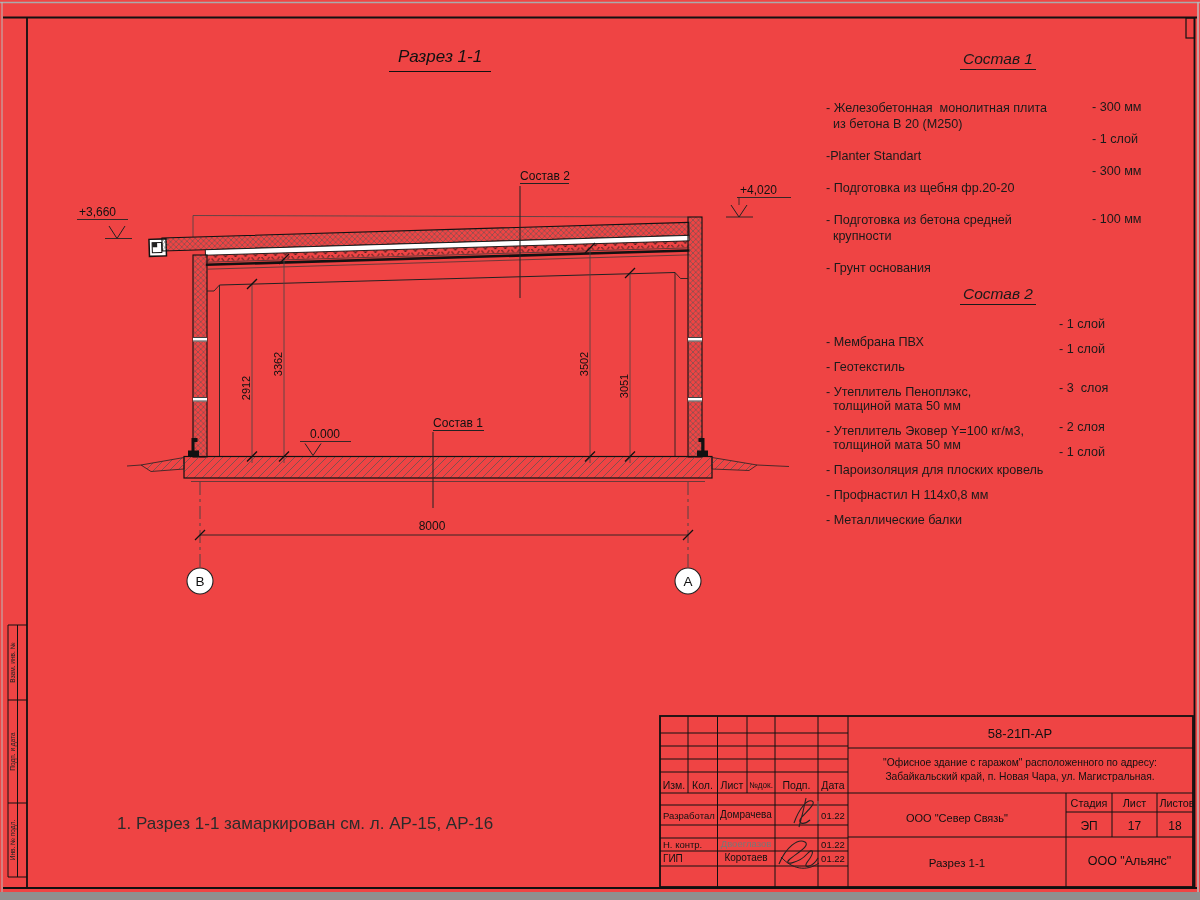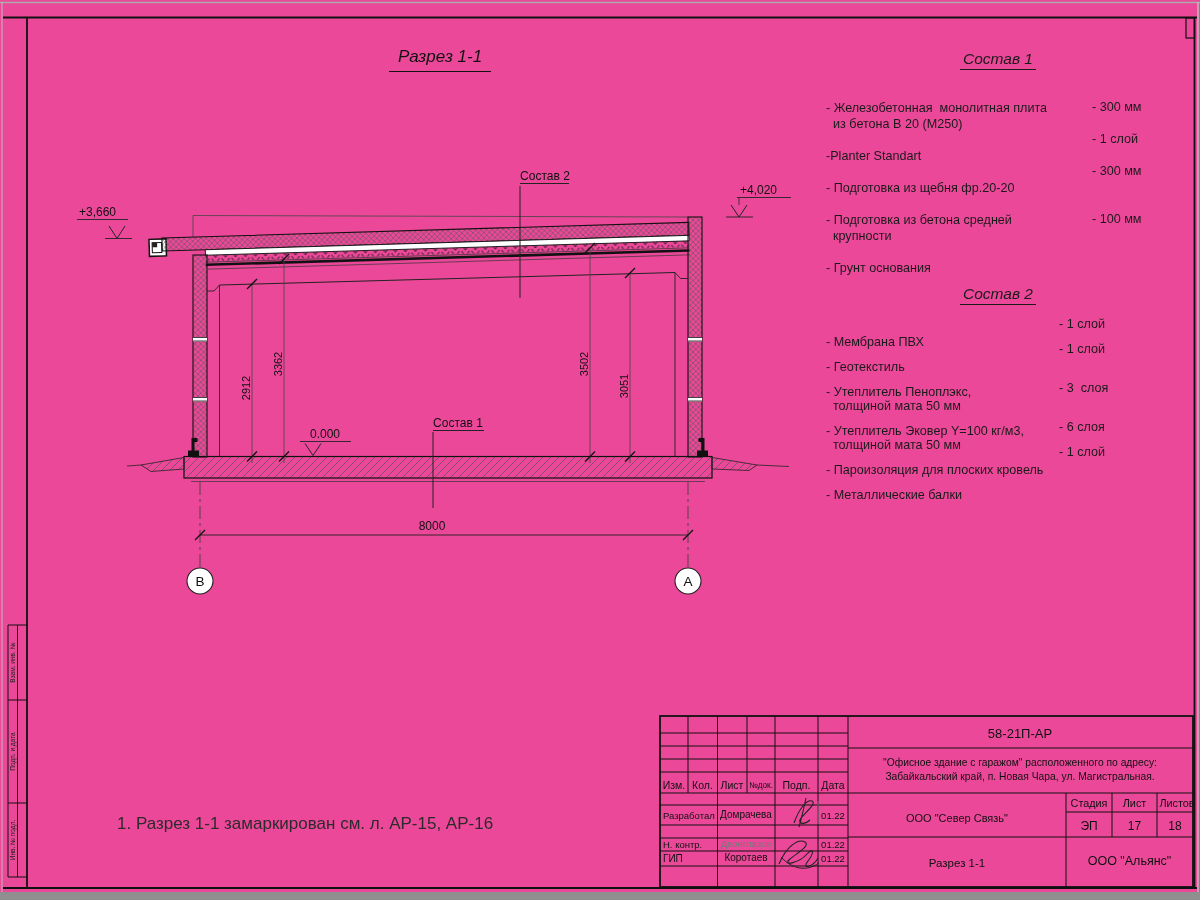--- a/index.html
+++ b/index.html
@@ -1,16 +1,16 @@
 <!DOCTYPE html>
 <html><head>
 <meta charset="utf-8">
 <style>
   html,body{margin:0;padding:0;background:#e8e8e8;}
-  .sheet{position:relative;width:1200px;height:900px;background:#ec4899;overflow:hidden;
+  .sheet{position:relative;width:1200px;height:900px;background:#ef4444;overflow:hidden;
          font-family:"Liberation Sans", sans-serif;color:#1a1a1a;}
   .sheet svg{position:absolute;left:0;top:0;}
   .mat-list{position:absolute;width:344px;font-size:12.6px;}
   .mat-title{text-align:center;margin-bottom:30px;}
   .mat-title span{display:inline-block;font-style:italic;font-size:15.5px;
                   border-bottom:1.2px solid #1a1a1a;padding:0 3px 1px 3px;}
   .mat-row{position:relative;}
   .c1 .mat-row{margin-bottom:16px;}
   .c2 .mat-row{margin-bottom:11px;}
   .mat-name{white-space:pre;display:block;}
@@ -301,27 +301,31 @@
     <span class="mat-val">- 1 слой</span>
   </div>
   <div class="mat-row">
     <span class="mat-name">- Утеплитель Пеноплэкс,
   толщиной мата 50 мм</span>
     <span class="mat-val">- 3  слоя</span>
   </div>
   <div class="mat-row">
     <span class="mat-name">- Утеплитель Эковер Y=100 кг/м3,
   толщиной мата 50 мм</span>
-    <span class="mat-val">- 6 слоя</span>
+    <span class="mat-val">- 2 слоя</span>
   </div>
   <div class="mat-row">
     <span class="mat-name">- Пароизоляция для плоских кровель</span>
     <span class="mat-val">- 1 слой</span>
   </div>
   <div class="mat-row">
+    <span class="mat-name">- Профнастил Н 114х0,8 мм</span>
+    <span class="mat-val"></span>
+  </div>
+  <div class="mat-row">
     <span class="mat-name">- Металлические балки</span>
     <span class="mat-val"></span>
   </div>
 </div>
 
 <div class="note">1. Разрез 1-1 замаркирован см. л. АР-15, АР-16</div>
 
 </div>
 
 </body></html>

